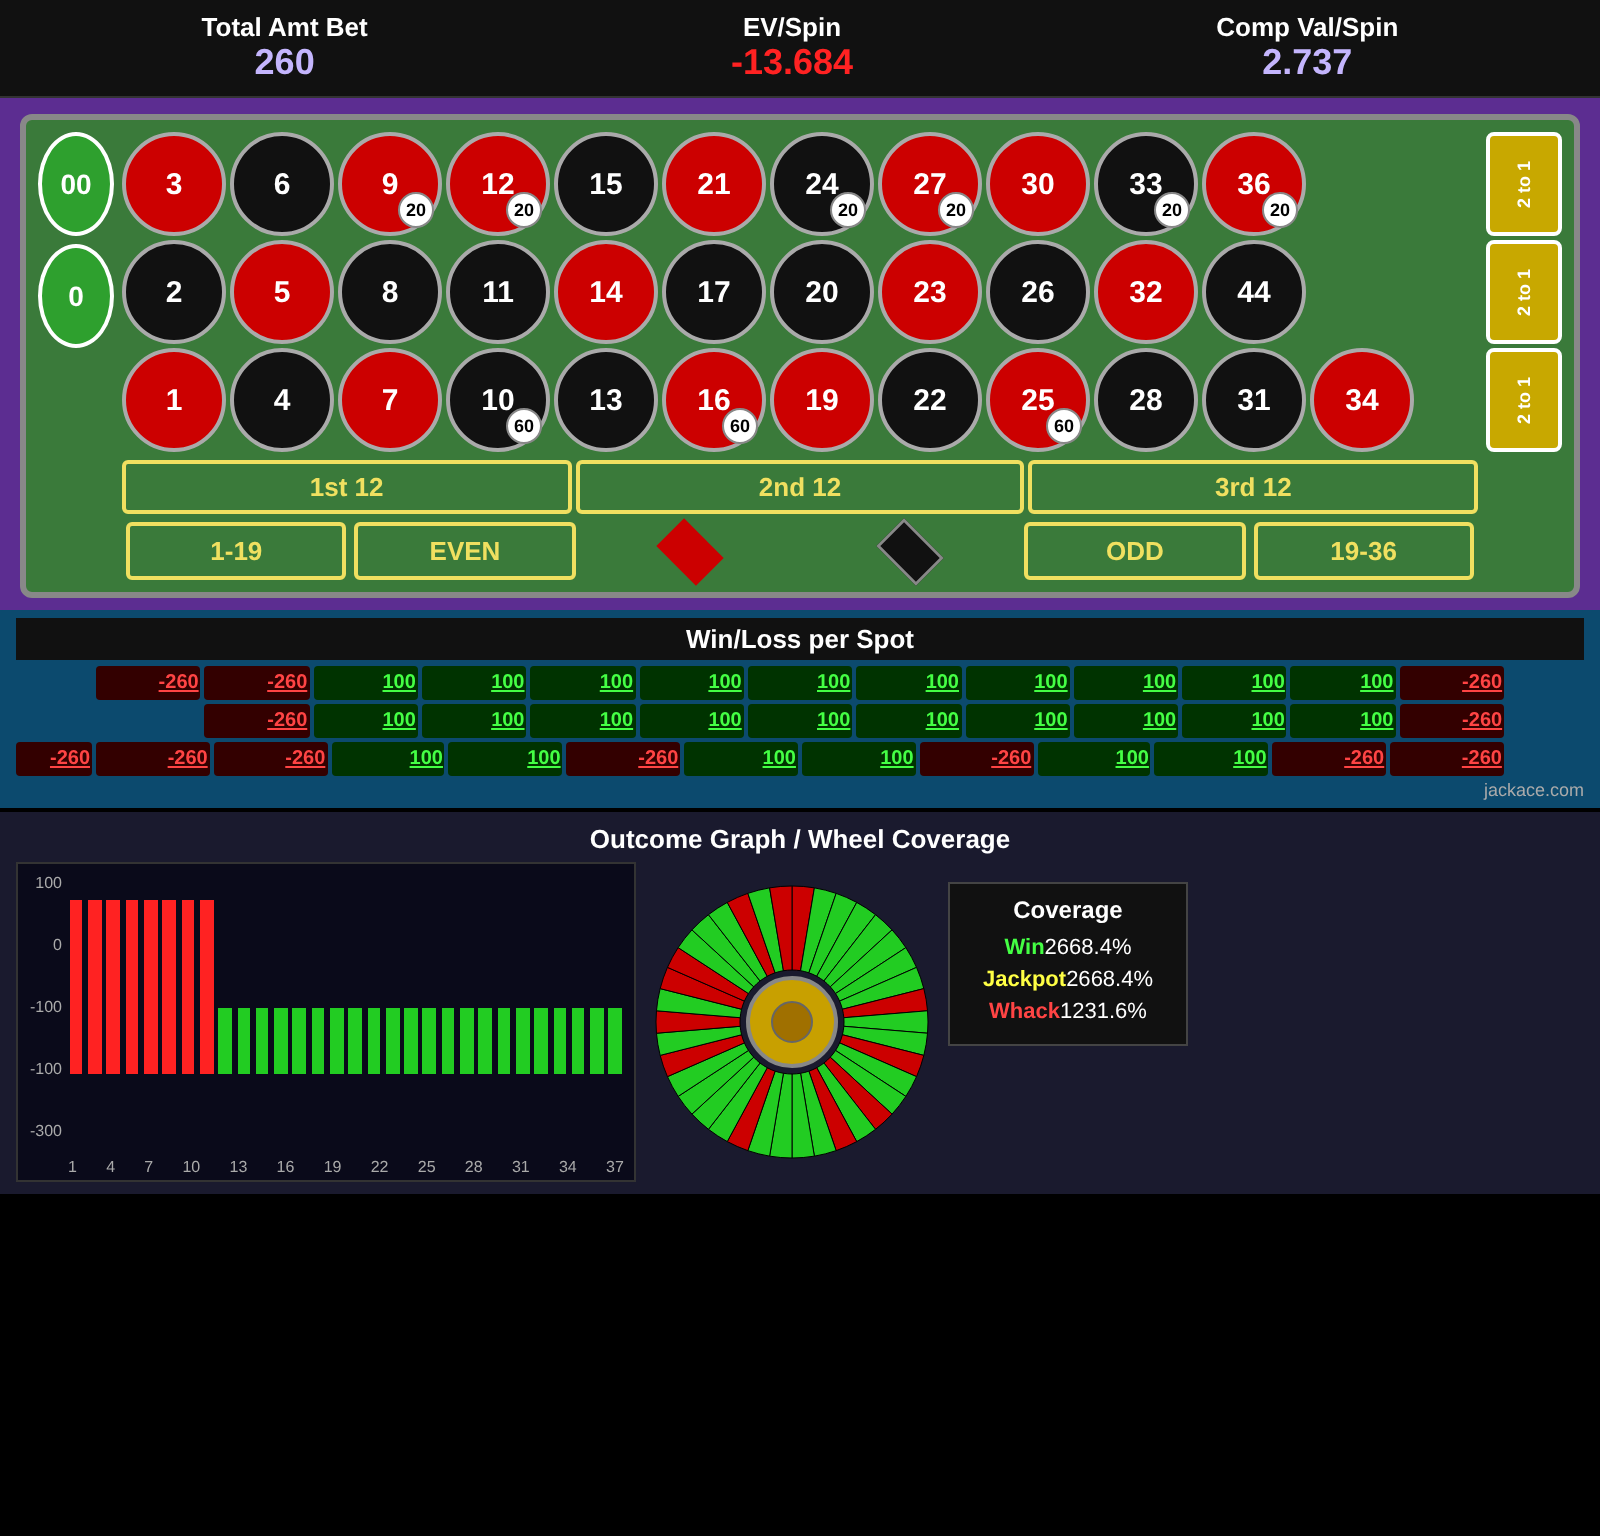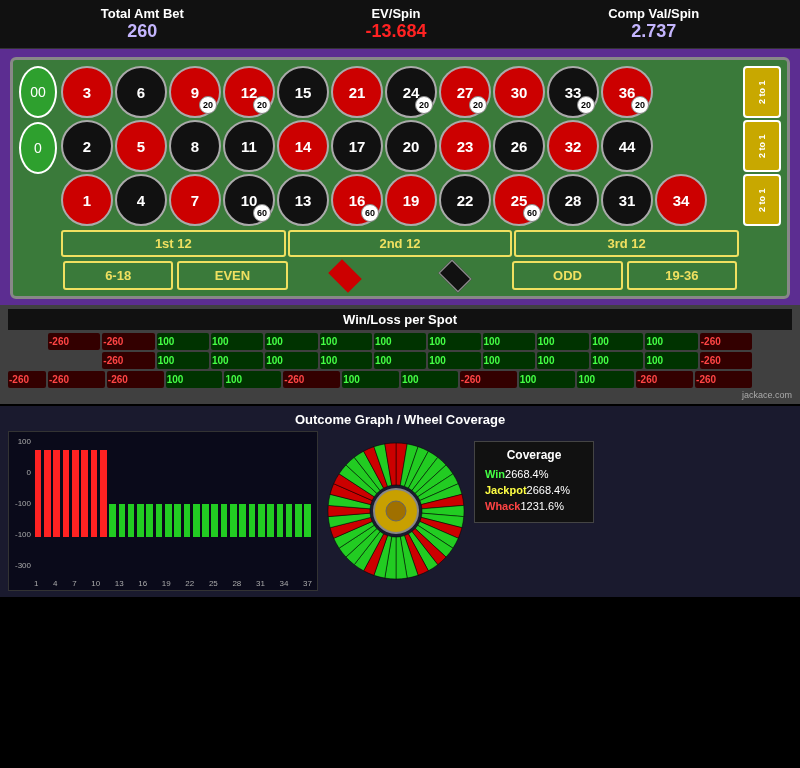--- a/index.html
+++ b/index.html
@@ -49,21 +49,21 @@
     .zero-cell {
       background: #2ea02e;
       border-radius: 50%;
       width: 38px;
       height: 52px;
       display: flex;
       align-items: center;
       justify-content: center;
       color: #fff;
       font-size: 14px;
-      font-weight: normal;
+      font-weight: bold;
       border: 2px solid #fff;
     }
 
     .num-cell {
       position: relative;
       display: flex;
       align-items: center;
       justify-content: center;
       border-radius: 50%;
       width: 52px;
@@ -177,39 +177,40 @@
     .diamond-shape-black {
       width: 40px;
       height: 28px;
       background: #111;
       border: 2px solid #888;
       transform: rotate(45deg) scale(0.7);
     }
 
     
     #winloss-section {
-      background: #404040;
+      background: #0c4a6e;
       margin: 0;
       padding: 4px 8px;
     }
     .wl-title {
       color: #fff;
       text-align: center;
       font-size: 13px;
       font-weight: bold;
       padding: 3px 0;
       background: #111;
       margin-bottom: 3px;
     }
     .wl-cell {
-      text-align: left;
+      text-align: right;
       font-size: 10px;
       font-weight: bold;
       padding: 3px 1px;
       border-radius: 2px;
+      text-decoration: underline;
     }
     .wl-neg { color: #ff4444; background: #330000; }
     .wl-pos { color: #44ff44; background: #003300; }
     .wl-empty { background: transparent; }
 
     
     #graph-section {
       background: #1a1a2e;
       padding: 6px 8px;
       margin-top: 2px;
@@ -280,21 +281,21 @@
 
     
     .coverage-panel {
       background: #111;
       border: 1px solid #444;
       padding: 6px 10px;
       min-width: 120px;
       margin-top: 10px;
     }
     .cov-title { color: #fff; font-size: 12px; font-weight: bold; margin-bottom: 6px; text-align: center; }
-    .cov-row { display: flex; justify-content: flex-start; margin-bottom: 4px; font-size: 11px; }
+    .cov-row { display: flex; justify-content: center; margin-bottom: 4px; font-size: 11px; }
     .cov-label-green { color: #44ff44; font-weight: bold; }
     .cov-label-yellow { color: #ffff44; font-weight: bold; }
     .cov-label-red { color: #ff4444; font-weight: bold; }
     .cov-val { color: #fff; }
 
     .jackace { color: #aaa; font-size: 9px; text-align: right; margin-top: 2px; }
   </style>
 </head>
 <body>
 
@@ -384,21 +385,21 @@
         <span>2nd 12</span>
       </div>
       <div class="dozen-bet">
         <span>3rd 12</span>
       </div>
       <div style="width:40px;"></div>
     </div>
 
     <div class="outside-row">
       <div class="outside-spacer"></div>
-      <div class="outside-bet">6-18</div>
+      <div class="outside-bet">1-19</div>
       <div class="outside-bet">EVEN</div>
       <div class="diamond-red">
         <div class="diamond-shape-red"></div>
       </div>
       <div class="diamond-black">
         <div class="diamond-shape-black"></div>
       </div>
       <div class="outside-bet">ODD</div>
       <div class="outside-bet">19-36</div>
       <div style="width:40px;"></div>

